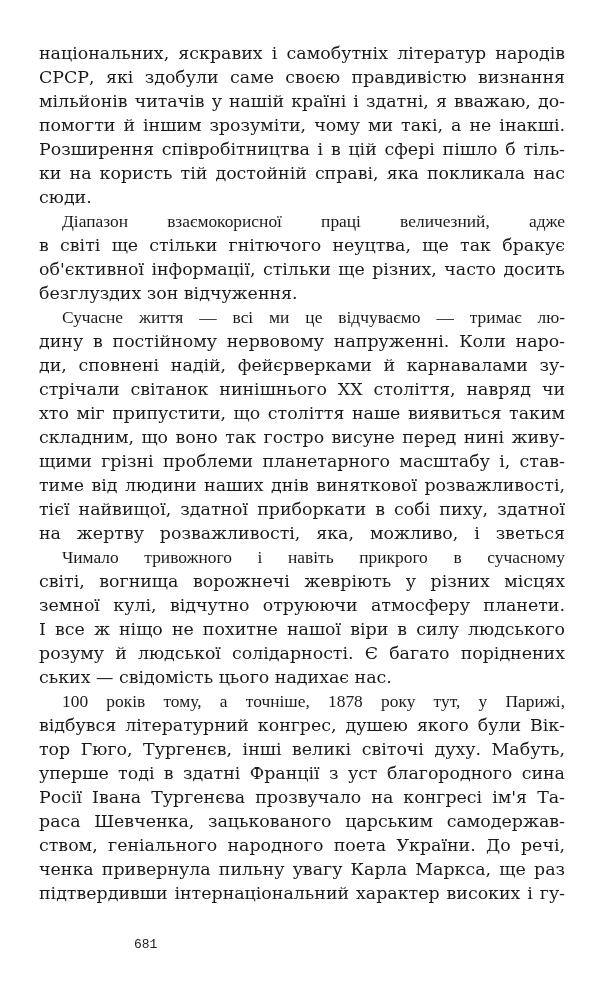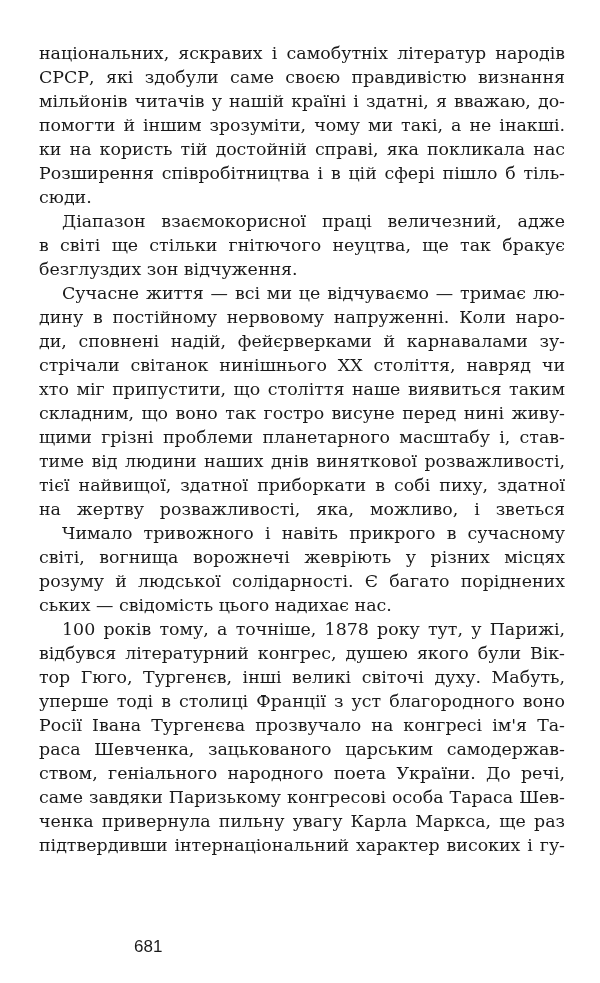--- a/index.html
+++ b/index.html
@@ -4,71 +4,73 @@
 <style>
   html, body { margin: 0; padding: 0; background: #ffffff; }
   body { width: 600px; height: 983px; position: relative; overflow: hidden; }
   .page {
     position: absolute; left: 39px; top: 41px; width: 526px;
     font-family: "DejaVu Serif", "Liberation Serif", serif;
     font-size: 17.4px; line-height: 24px; color: #1a1a1a;
   }
   .line { display: block; white-space: nowrap; text-align: justify; text-align-last: justify; height: 24px; }
   .line.last { text-align-last: left; }
-  .line.indent { padding-left: 23px; }
+  .line.indent { padding-left: 23px; font-family: Liberation Serif, serif; }
   .pagenum {
     position: absolute; left: 134px; top: 937px;
-    font-family: Liberation Sans, sans-serif;
-    font-size: 17px; color: #1a1a1a;
+    font-family: Liberation Mono, monospace;
+    font-size: 13px; color: #1a1a1a;
   }
 </style>
 </head>
 <body>
 
 <div class="page">
   <div>
     <span class="line">національних, яскравих і самобутніх літератур народів</span>
     <span class="line">СРСР, які здобули саме своєю правдивістю визнання</span>
     <span class="line">мільйонів читачів у нашій країні і здатні, я вважаю, до-</span>
     <span class="line">помогти й іншим зрозуміти, чому ми такі, а не інакші.</span>
+    <span class="line">Розширення співробітництва і в цій сфері пішло б тіль-</span>
     <span class="line">ки на користь тій достойній справі, яка покликала нас</span>
-    <span class="line">Розширення співробітництва і в цій сфері пішло б тіль-</span>
     <span class="line last">сюди.</span>
   </div>
   <div>
     <span class="line indent">Діапазон взаємокорисної праці величезний, адже</span>
     <span class="line">в світі ще стільки гнітючого неуцтва, ще так бракує</span>
+    <span class="line">об'єктивної інформації, стільки ще різних, часто досить</span>
     <span class="line last">безглуздих зон відчуження.</span>
   </div>
   <div>
     <span class="line indent">Сучасне життя — всі ми це відчуваємо — тримає лю-</span>
     <span class="line">дину в постійному нервовому напруженні. Коли наро-</span>
     <span class="line">ди, сповнені надій, фейєрверками й карнавалами зу-</span>
     <span class="line">стрічали світанок нинішнього XX століття, навряд чи</span>
     <span class="line">хто міг припустити, що століття наше виявиться таким</span>
     <span class="line">складним, що воно так гостро висуне перед нині живу-</span>
     <span class="line">щими грізні проблеми планетарного масштабу і, став-</span>
     <span class="line">тиме від людини наших днів виняткової розважливості,</span>
     <span class="line">тієї найвищої, здатної приборкати в собі пиху, здатної</span>
     <span class="line">на жертву розважливості, яка, можливо, і зветься</span>
   </div>
   <div>
     <span class="line indent">Чимало тривожного і навіть прикрого в сучасному</span>
     <span class="line">світі, вогнища ворожнечі жевріють у різних місцях</span>
+    <span class="line">земної кулі, відчутно отруюючи атмосферу планети.</span>
+    <span class="line">І все ж ніщо не похитне нашої віри в силу людського</span>
     <span class="line">розуму й людської солідарності. Є багато поріднених</span>
     <span class="line last">ських — свідомість цього надихає нас.</span>
   </div>
   <div>
     <span class="line indent">100 років тому, а точніше, 1878 року тут, у Парижі,</span>
     <span class="line">відбувся літературний конгрес, душею якого були Вік-</span>
     <span class="line">тор Гюго, Тургенєв, інші великі світочі духу. Мабуть,</span>
-    <span class="line">уперше тоді в столиці Франції з уст благородного воно</span>
+    <span class="line">уперше тоді в здатні Франції з уст благородного сина</span>
     <span class="line">Росії Івана Тургенєва прозвучало на конгресі ім'я Та-</span>
     <span class="line">раса Шевченка, зацькованого царським самодержав-</span>
     <span class="line">ством, геніального народного поета України. До речі,</span>
-    <span class="line">саме завдяки Паризькому конгресові особа Тараса Шев-</span>
     <span class="line">ченка привернула пильну увагу Карла Маркса, ще раз</span>
     <span class="line">підтвердивши інтернаціональний характер високих і гу-</span>
 
   </div>
 </div>
 
 <div class="pagenum">681</div>
 
 </body></html>

